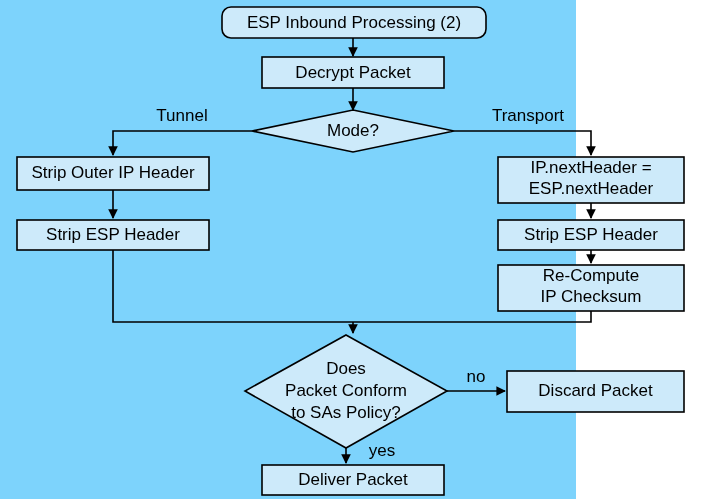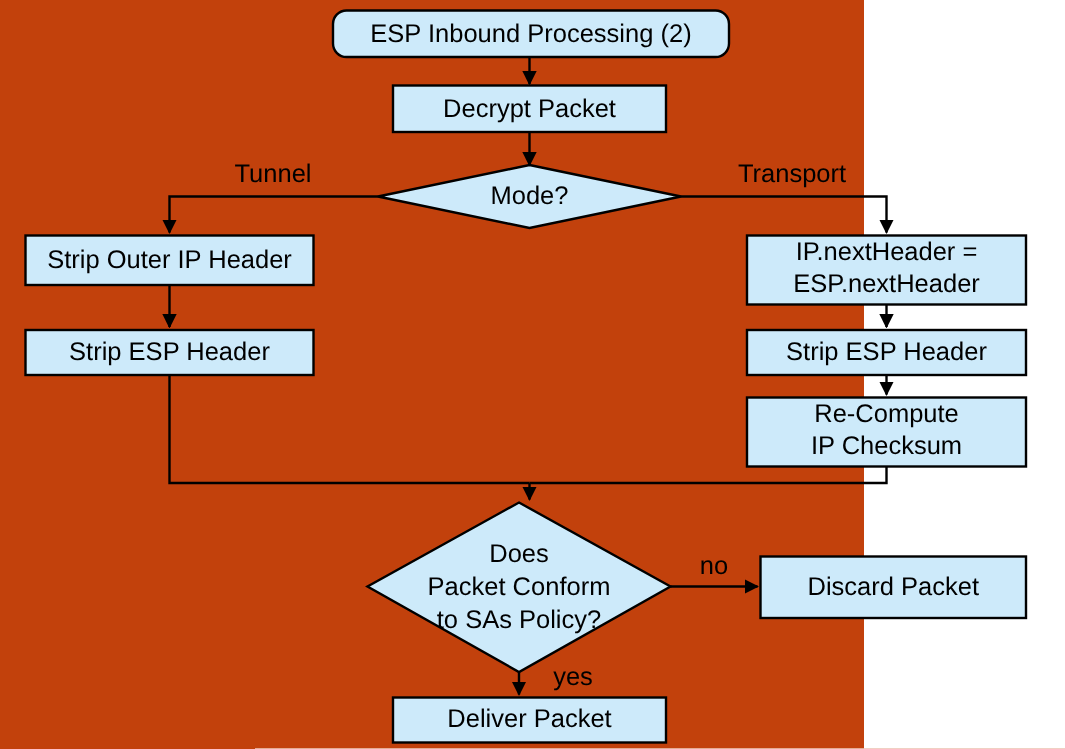--- a/index.html
+++ b/index.html
@@ -10,21 +10,21 @@
   body {
     width: 710px;
     height: 499px;
     overflow: hidden;
     font-family: "Liberation Sans", sans-serif;
   }
   #diagram-root {
     position: relative;
     width: 576px;
     height: 499px;
-    background: #c2410c;
+    background: #7dd3fc;
   }
   svg#flowchart {
     display: block;
     width: 710px;
     height: 499px;
   }
   .node-shape {
     fill: #cdeafa;
     stroke: #000000;
     stroke-width: 1.6;

